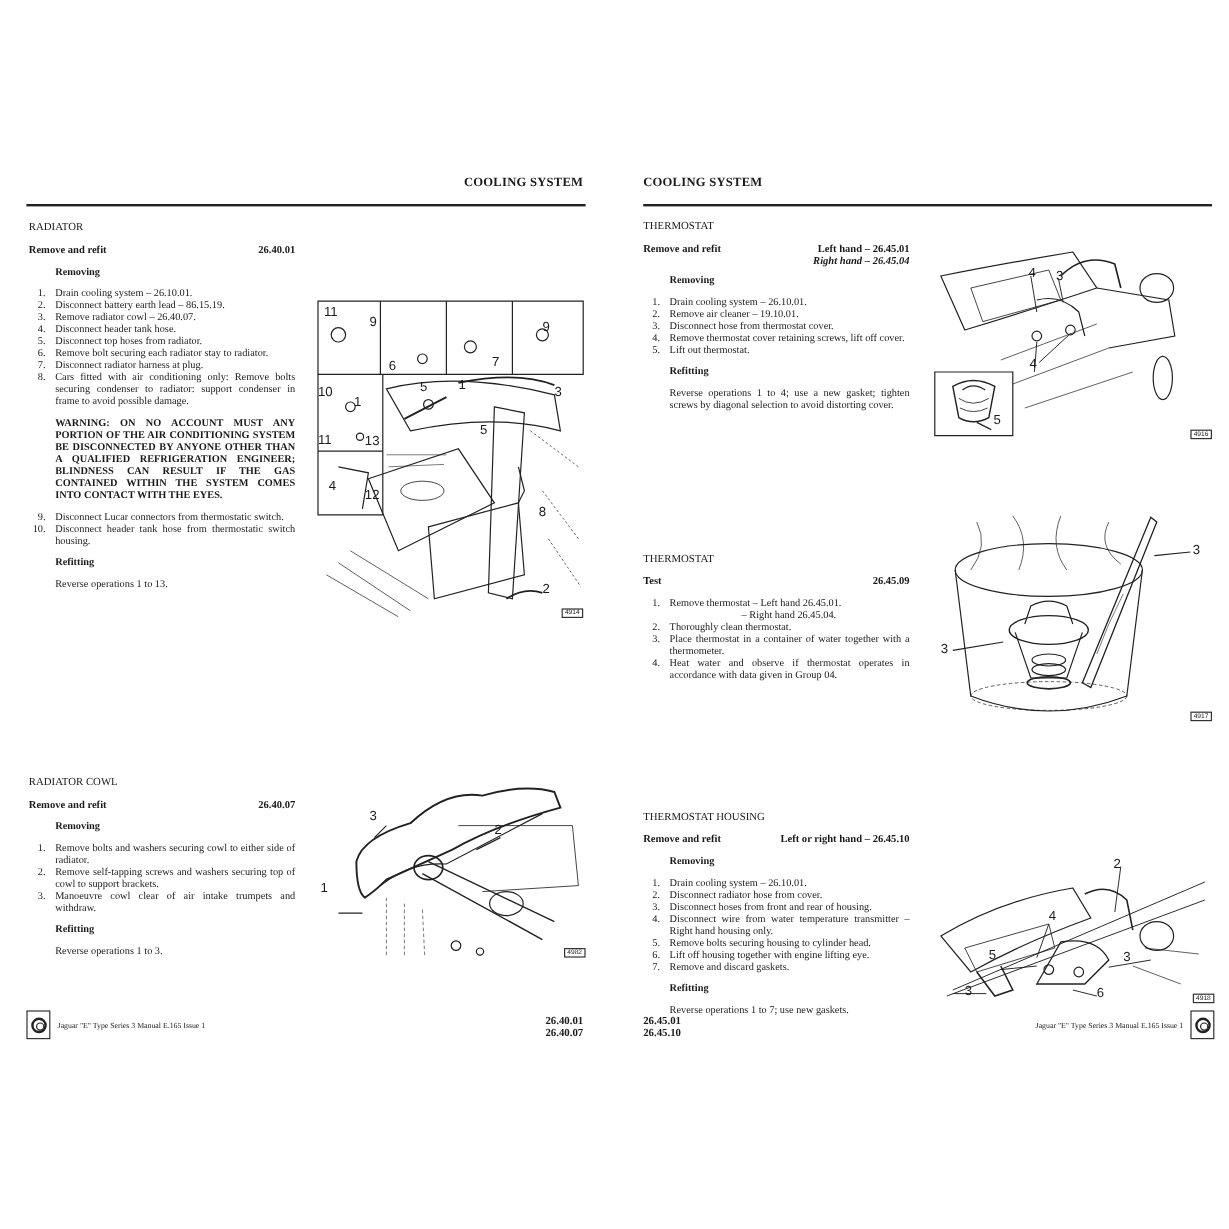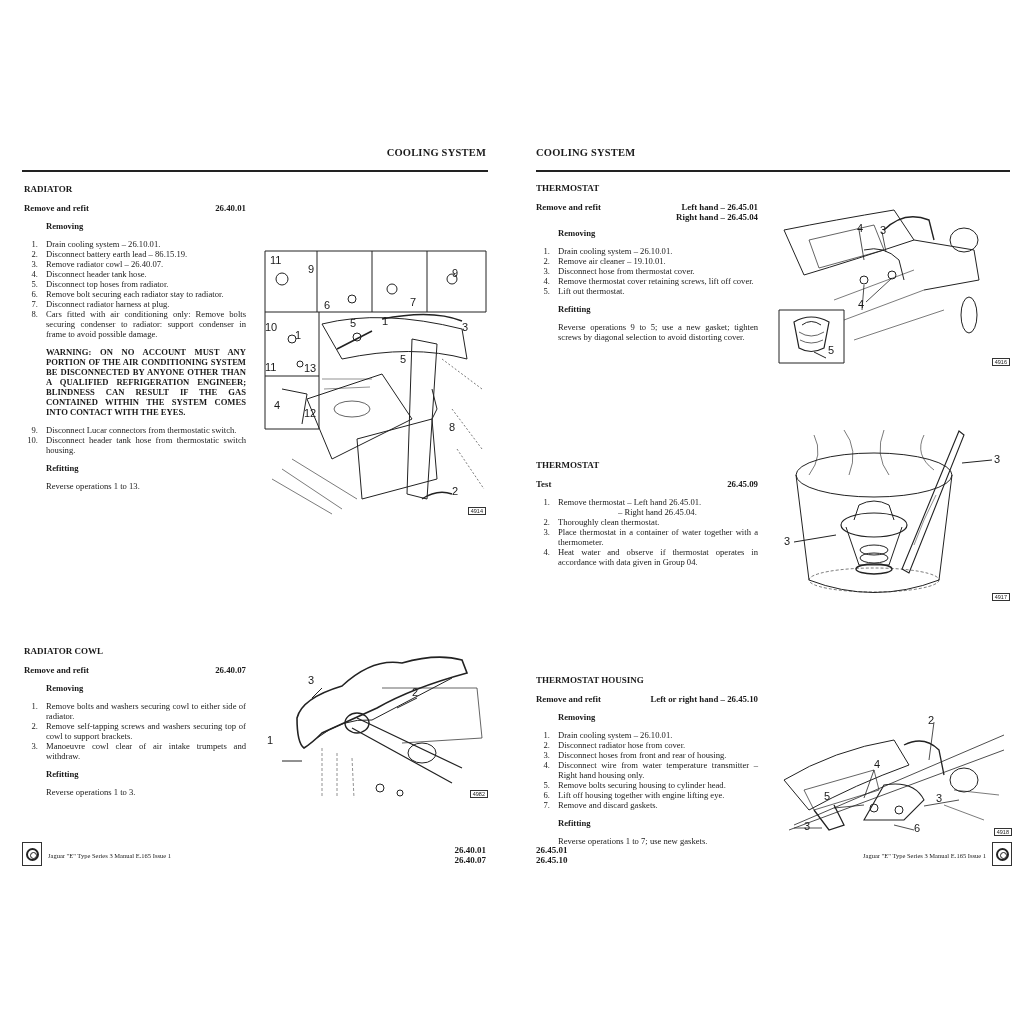--- a/index.html
+++ b/index.html
@@ -10,21 +10,21 @@
   .page-right { left: 512px; width: 512px; }
 
   .running-head { position: absolute; top: 147px; font-size: 10.5px; font-weight: bold; letter-spacing: 0.2px; }
   .page-left .running-head { right: 26px; }
   .page-right .running-head { left: 24px; }
   .head-rule { position: absolute; top: 170px; height: 2px; background: #222; }
   .page-left .head-rule { left: 22px; width: 466px; }
   .page-right .head-rule { left: 24px; width: 474px; }
 
   .section { position: absolute; font-size: 8.6px; line-height: 10px; }
-  .sec-title { font-weight: bold; font-size: 9px; margin-bottom: 9px; }
+  .sec-title { font-weight: normal; font-size: 9px; margin-bottom: 9px; }
   .op-line { display: flex; justify-content: space-between; font-weight: bold; font-size: 8.8px; margin-bottom: 8px; }
   .op-code { text-align: right; }
   .sub-head { font-weight: bold; margin-left: 22px; margin-bottom: 8px; margin-top: 2px; }
   ol.steps { list-style: none; margin-bottom: 8px; }
   ol.steps li { display: flex; text-align: justify; }
   ol.steps li .n { width: 22px; flex: none; text-align: right; padding-right: 8px; }
   ol.steps li .t { flex: 1; }
   .warning { margin-left: 22px; font-weight: bold; text-align: justify; margin: 4px 0 8px 22px; line-height: 10px; }
   .para { margin-left: 22px; text-align: justify; }
 
@@ -213,21 +213,21 @@
 <div class="page page-right">
   <div class="running-head">COOLING SYSTEM</div>
   <div class="head-rule"></div>
 
   <div class="section" style="left:24px; top:183px; width:222px;">
     <div class="sec-title">THERMOSTAT</div>
     <div class="op-line" style="margin-bottom:6px;">
       <span>Remove and refit</span>
       <span class="op-code">
         <span style="display:block;">Left hand – 26.45.01</span>
-        <span style="display:block;">Right hand – 26.45.04</span>
+        <span style="display:block;font-style:italic;">Right hand – 26.45.04</span>
       </span>
     </div>
     <div class="sub-head">Removing</div>
     <ol class="steps" id="thermo-steps">
         <li>
           <span class="n">1.</span>
           <span class="t">Drain cooling system – 26.10.01.</span>
         </li>
         <li>
           <span class="n">2.</span>
@@ -240,21 +240,21 @@
         <li>
           <span class="n">4.</span>
           <span class="t">Remove thermostat cover retaining screws, lift off cover.</span>
         </li>
         <li>
           <span class="n">5.</span>
           <span class="t">Lift out thermostat.</span>
         </li>
       </ol>
     <div class="sub-head">Refitting</div>
-    <div class="para">Reverse operations 9 to 5; use a new gasket; tighten screws by diagonal selection to avoid distorting cover.</div>
+    <div class="para">Reverse operations 1 to 4; use a new gasket; tighten screws by diagonal selection to avoid distorting cover.</div>
   </div>
 
   <div class="figure" style="left:262px; top:180px; width:238px; height:188px;">
     <svg viewBox="0 0 238 188">
       <g fill="none" stroke="#222" stroke-width="1">
         <path d="M10 50 Q60 40 120 30 L140 60 Q80 80 30 95 Z"></path>
         <path d="M35 60 L100 45 L110 70 L45 88 Z" stroke-width="0.7"></path>
         <path d="M110 50 Q130 30 155 40 L160 60" stroke-width="1.4"></path>
         <path d="M90 70 Q110 65 125 80 L130 100"></path>
         <path d="M140 60 L200 70 L205 100 L150 110"></path>

